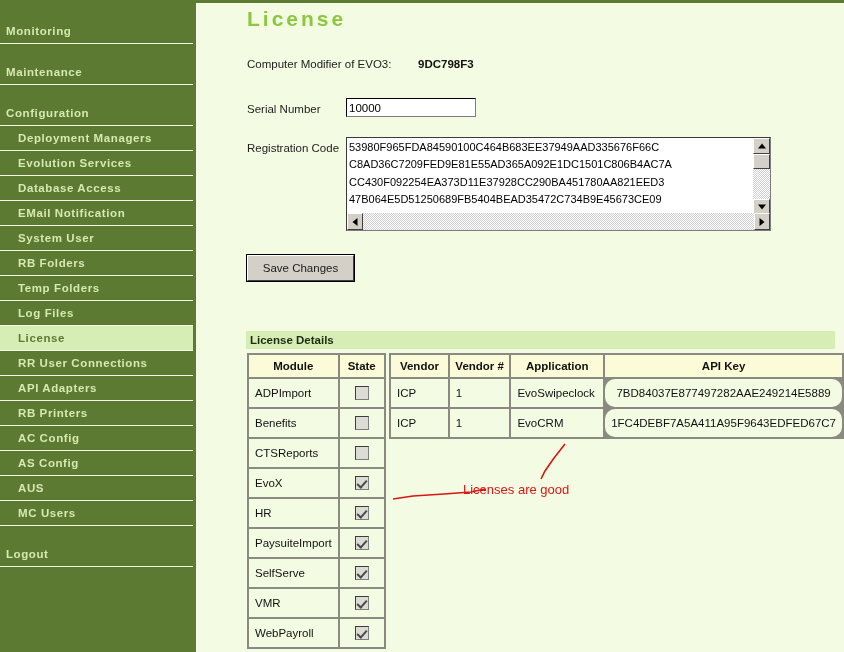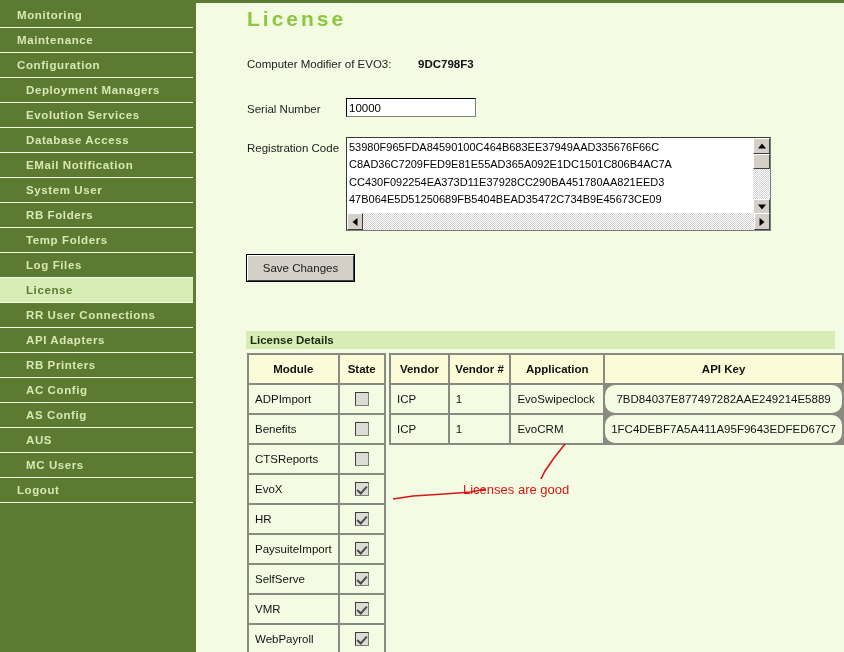--- a/index.html
+++ b/index.html
@@ -33,22 +33,22 @@
     color: #d7e8b2;
     font-size: 11.5px;
     font-weight: bold;
     letter-spacing: 0.6px;
     border-bottom: 1px solid #f4fbe3;
     background: #5c7a32;
     white-space: nowrap;
     overflow: hidden;
     cursor: default;
   }
-  .nav-item.top   { padding-left: 17px; }
-  .nav-item.sub   { padding-left: 26px; }
+  .nav-item.top   { padding-left: 6px; margin-top: 16px; }
+  .nav-item.sub   { padding-left: 18px; }
   .nav-item.active {
     background: #d7edb6;
     color: #5c7a32;
   }
   #nav-spacer {
     background: #5c7a32;
     height: 122px;
   }
 
   
@@ -208,21 +208,21 @@
     position: absolute;
     border-collapse: separate;
     border-spacing: 2px;
     font-size: 11.5px;
     color: #111;
     background: #8a8a82;
   }
   .lt th {
     background: #fcfbd7;
     font-weight: bold;
-    height: 28px;
+    height: 22px;
     text-align: center;
     padding: 0 4px;
     white-space: nowrap;
   }
   .lt td {
     background: #f4fbe3;
     height: 28px;
     padding: 0 6px;
     white-space: nowrap;
     vertical-align: middle;

